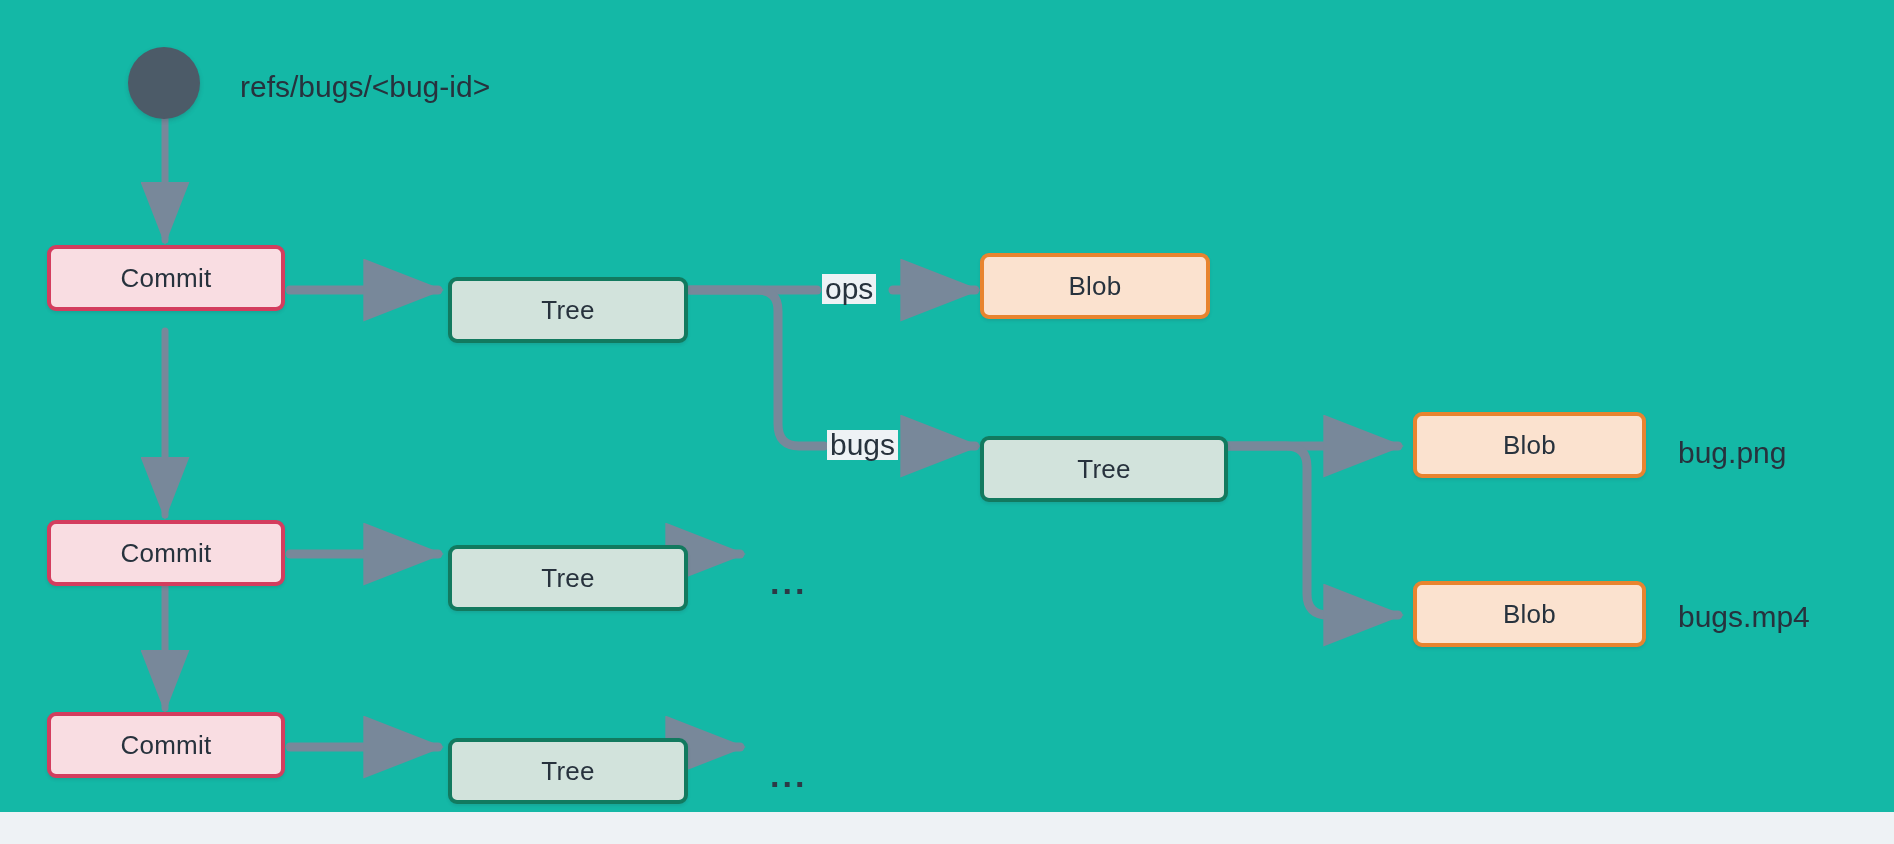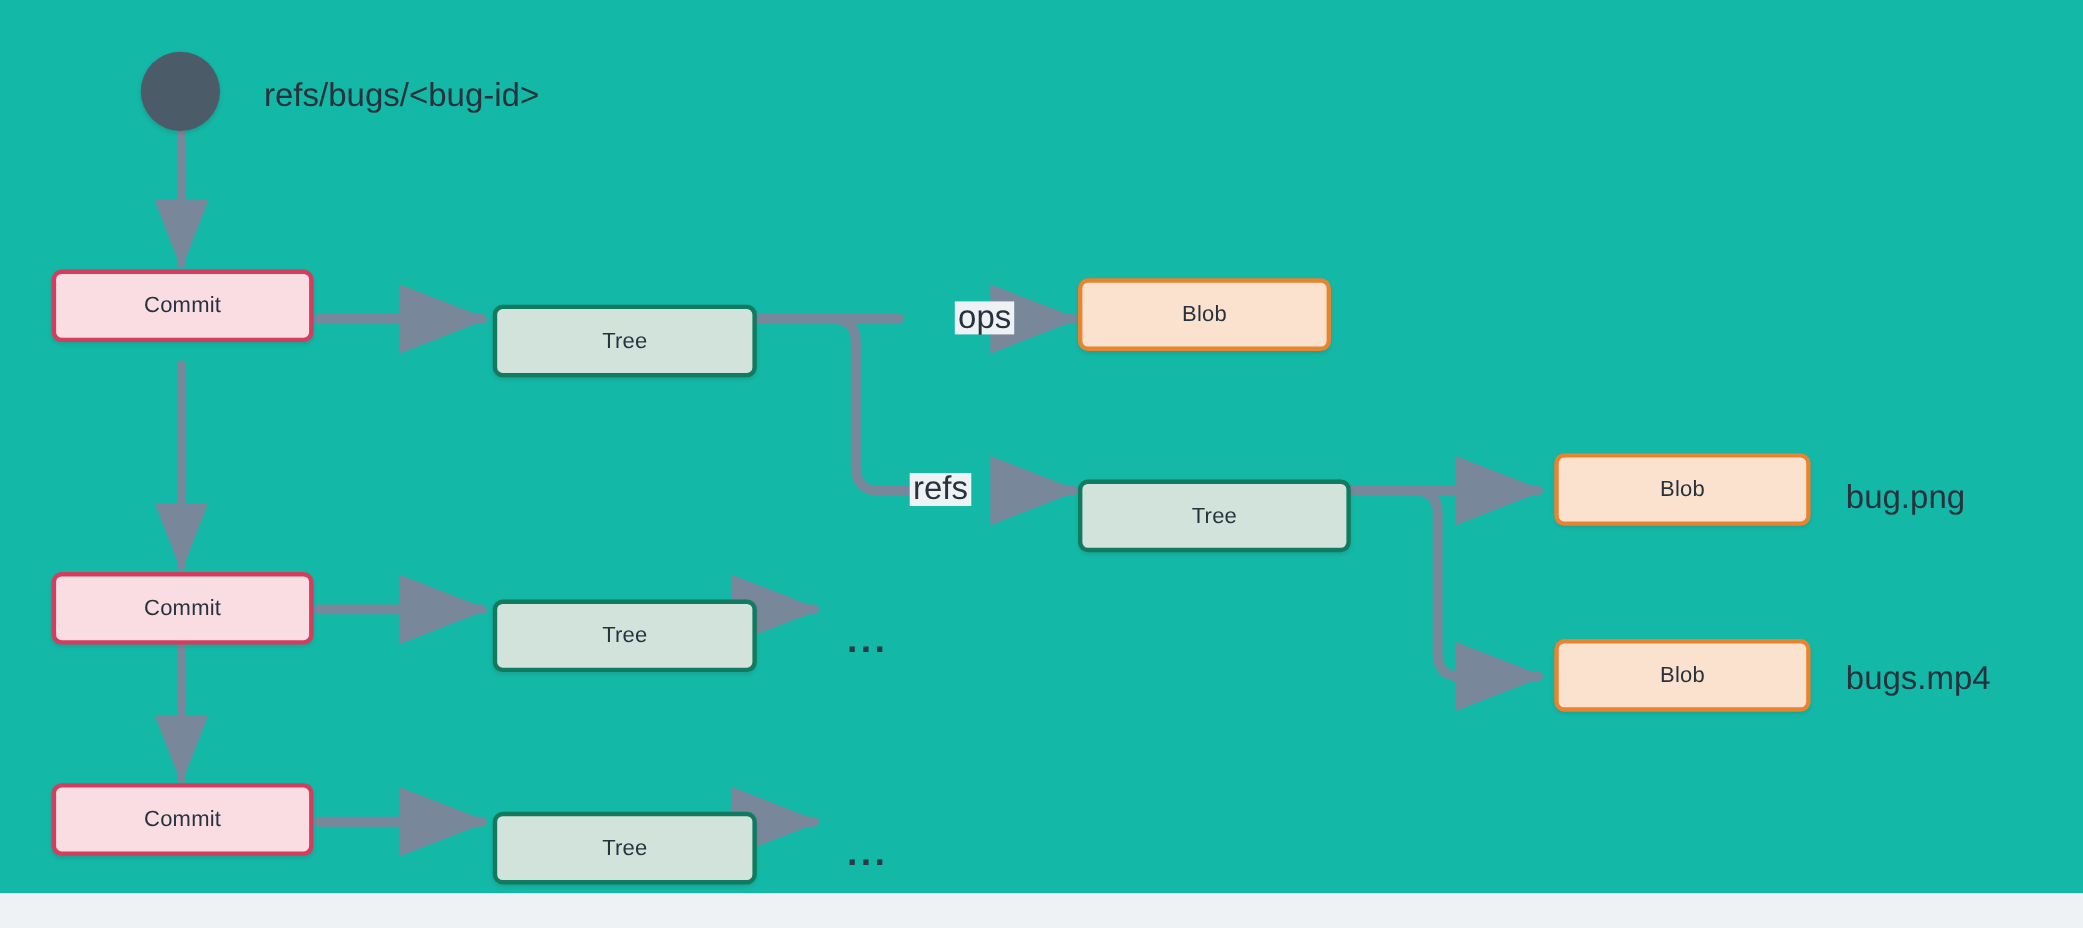--- a/index.html
+++ b/index.html
@@ -28,21 +28,21 @@
   }
   .node {
     position: absolute;
     box-sizing: border-box;
     display: flex;
     align-items: center;
     justify-content: center;
     border-radius: 9px;
     border-width: 4px;
     border-style: solid;
-    font-size: 20px;
+    font-size: 26px;
     letter-spacing: 0.2px;
     color: #27323d;
     box-shadow: 0 2px 3px rgba(40,55,70,0.13);
   }
   .node-commit {
     background: #f9dde2;
     border-color: #d43d5e;
   }
   .node-tree {
     background: #d2e3dc;
@@ -129,22 +129,22 @@
   <div class="plain-label" style="left:240px; top:72px;">refs/bugs/&lt;bug-id&gt;</div>
 
   <div class="node node-commit" style="left:47px; top:245px; width:238px; height:66px;">Commit</div>
   <div class="node node-commit" style="left:47px; top:520px; width:238px; height:66px;">Commit</div>
   <div class="node node-commit" style="left:47px; top:712px; width:238px; height:66px;">Commit</div>
 
   <div class="node node-tree" style="left:448px; top:253px; width:240px; height:66px;">Tree</div>
   <div class="node node-tree" style="left:448px; top:521px; width:240px; height:66px;">Tree</div>
   <div class="node node-tree" style="left:448px; top:714px; width:240px; height:66px;">Tree</div>
 
-  <div class="edge-label" style="left:822px; top:274px;margin-left:46px;">ops</div>
-  <div class="edge-label" style="left:827px; top:430px;">refs</div>
+  <div class="edge-label" style="left:822px; top:274px;">ops</div>
+  <div class="edge-label" style="left:827px; top:430px;">bugs</div>
 
   <div class="node node-blob" style="left:980px; top:253px; width:230px; height:66px;">Blob</div>
 
   <div class="node node-tree" style="left:980px; top:412px; width:248px; height:66px;">Tree</div>
 
   <div class="node node-blob" style="left:1413px; top:412px; width:233px; height:66px;">Blob</div>
   <div class="plain-label" style="left:1678px; top:438px;">bug.png</div>
 
   <div class="node node-blob" style="left:1413px; top:581px; width:233px; height:66px;">Blob</div>
   <div class="plain-label" style="left:1678px; top:602px;">bugs.mp4</div>

